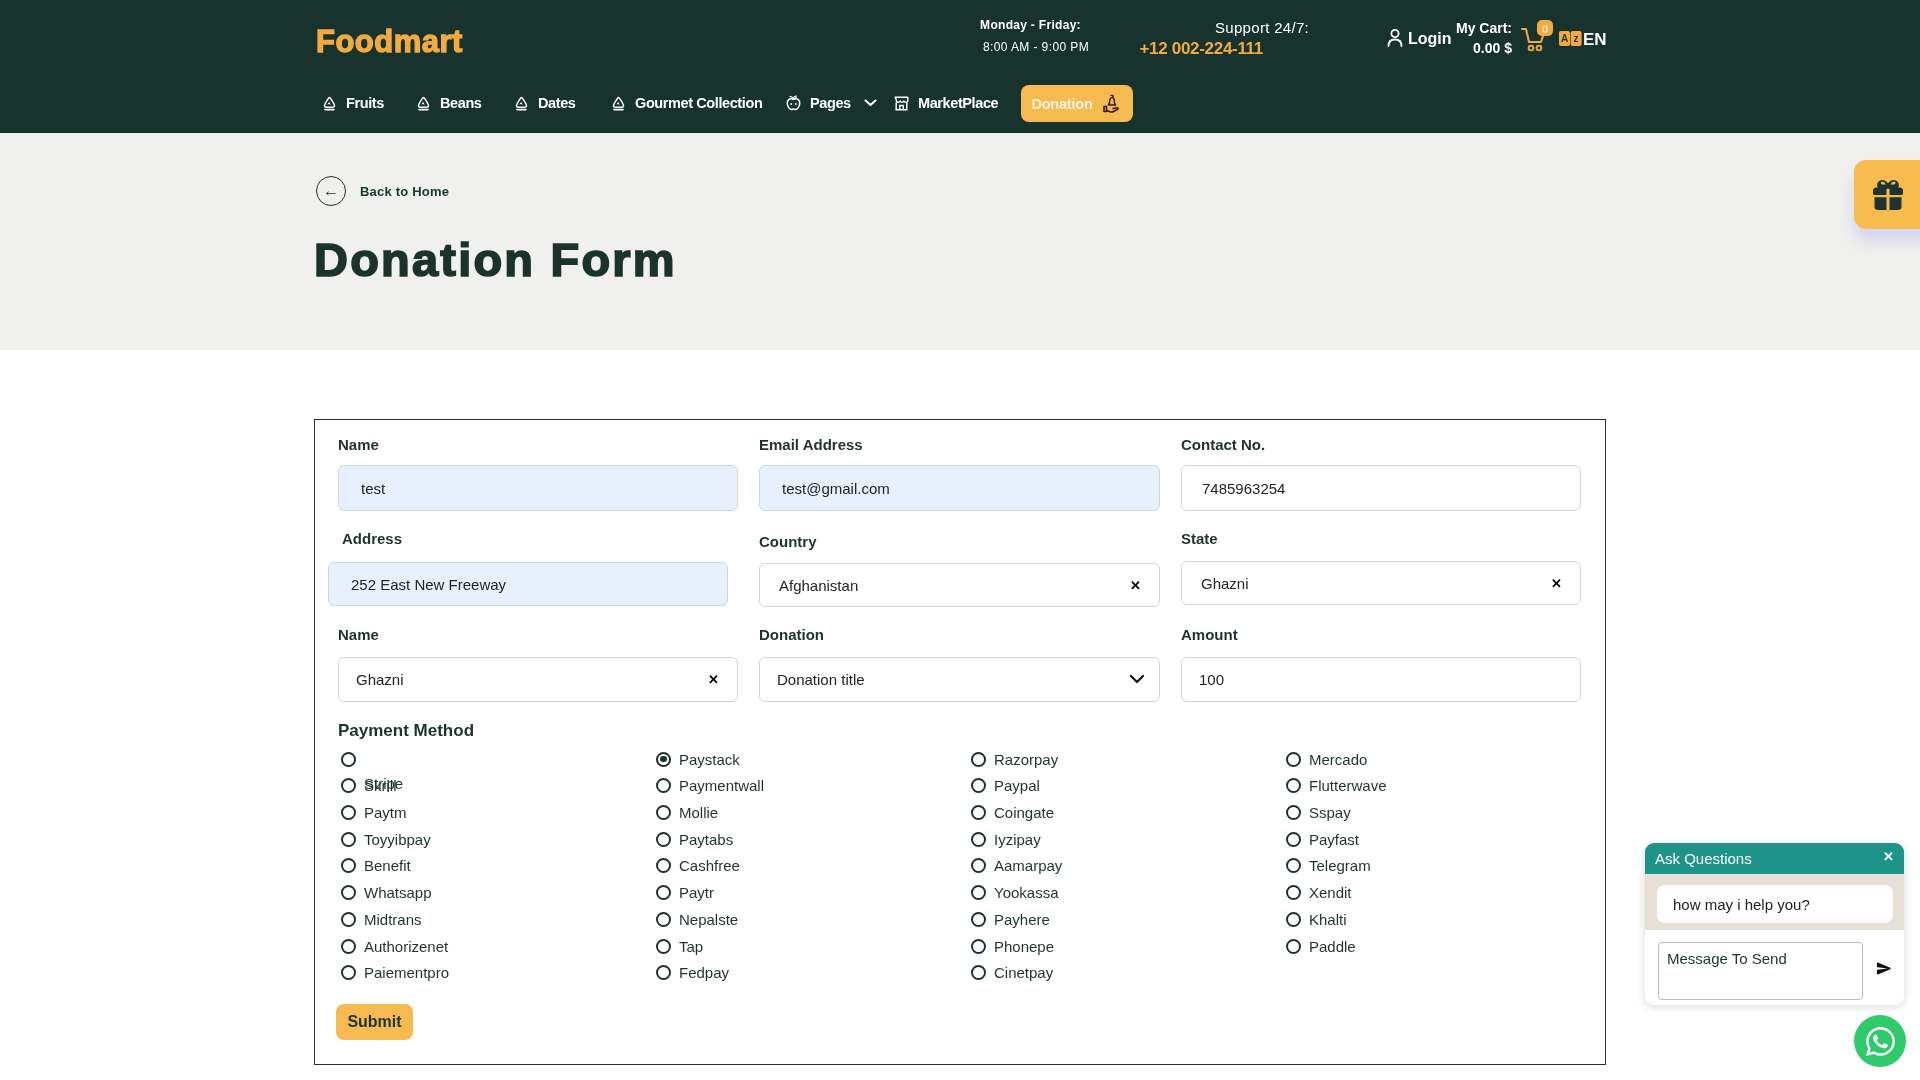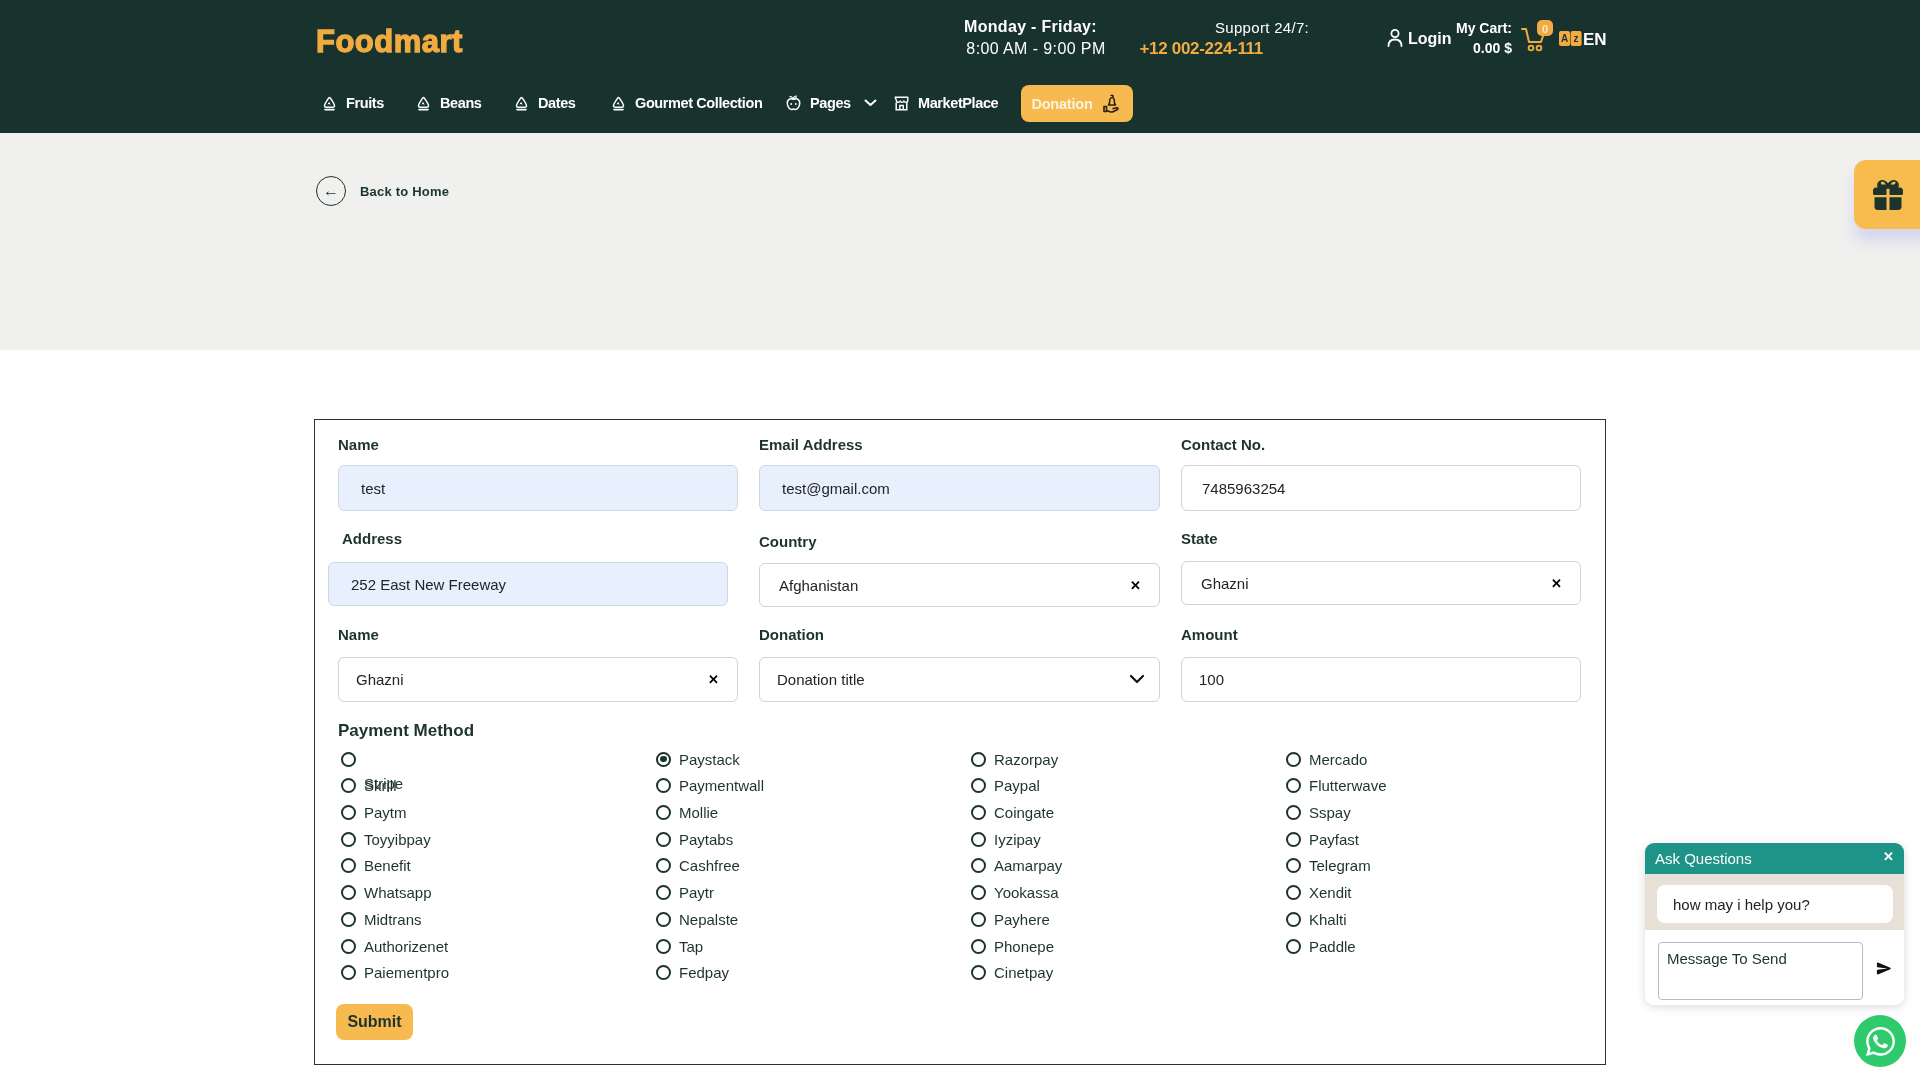--- a/index.html
+++ b/index.html
@@ -8,21 +8,21 @@
   .abs { position:absolute; }
   #page { position:relative; width:1920px; height:1080px; }
 
   
   #header { position:absolute; left:0; top:0; width:1920px; height:133px; background:#18332d; }
   #logo { position:absolute; left:316px; top:24px; font-size:31px; font-weight:bold; color:#f2ab40; letter-spacing:0.5px; -webkit-text-stroke:1.3px #f2ab40; }
   #searchbox { position:absolute; left:530px; top:19px; width:318px; height:38px; border:1px solid #4b5e58; border-radius:6px; display:flex; align-items:center; }
   #searchbox .divider { position:absolute; left:197px; top:0; width:1px; height:38px; background:#4b5e58; }
   #searchtext { position:absolute; left:38px; top:10px; color:#fff; font-size:15px; }
   #allcat { position:absolute; left:198px; top:0; width:120px; height:38px; color:#fff; font-size:15px; font-weight:bold; display:flex; align-items:center; justify-content:center; }
-  .toptext { color:#fff; font-size:16px; }
+  .toptext { color:#fff; font-size:12px; }
   .amber { color:#f2ab40; }
 
   
   .navitem { position:absolute; top:95px; color:#fff; font-size:14.5px; font-weight:bold; letter-spacing:-0.4px; display:flex; align-items:center; gap:9px; }
   #donbtn { position:absolute; left:1021px; top:85px; width:112px; height:37px; background:#f7ba50; border-radius:8px; color:#fdf3dd; font-size:14.5px; font-weight:bold; letter-spacing:-0.2px; display:flex; align-items:center; justify-content:center; gap:8px; }
 
   
   #hero { position:absolute; left:0; top:133px; width:1920px; height:217px; background:#f0f0ee; }
   #backcircle { position:absolute; left:316px; top:176px; width:30px; height:30px; border:1.6px solid #1d342e; border-radius:50%; display:flex; align-items:center; justify-content:center; color:#1d342e; font-size:16px; }
   #backtext { position:absolute; left:360px; top:184px; font-size:13px; font-weight:bold; color:#1d342e; letter-spacing:0.2px; }
@@ -129,20 +129,21 @@
       <svg width="22" height="22" viewBox="0 0 22 22">
           <path d="M10 3 C10 2 12 2 12 3 L12 4 M8.5 10 C8.5 6 10 4.5 11 4.5 C12 4.5 13.5 6 13.5 10 C13.8 11 14.5 11.5 14.5 12 L7.5 12 C7.5 11.5 8.2 11 8.5 10 Z" fill="none" stroke="#2a1f12" stroke-width="1.6" stroke-linejoin="round"></path>
           <path d="M3 13.5 L5.5 13.5 L5.5 18.5 L3 18.5 Z M5.5 17.5 L9 18.8 C10 19.2 11.5 19 12.5 18.5 L16.5 16.5 C17.5 16 17 14.5 15.8 14.8 L11.5 15.8" fill="none" stroke="#2a1f12" stroke-width="1.6" stroke-linejoin="round"></path>
         </svg>
     </div>
   </div>
 
   <div id="hero"></div>
   <div id="backcircle">←</div>
   <div id="backtext">Back to Home</div>
+  <div id="title">Donation Form</div>
 
   <div id="card"></div>
   <div class="flabel" style="left:338px;top:436px;">Name</div>
   <div class="flabel" style="left:759px;top:436px;">Email Address</div>
   <div class="flabel" style="left:1181px;top:436px;">Contact No.</div>
   <div class="finput blue" style="left:759px;top:465px;width:401px;height:46px;">test@gmail.com</div>
   <div class="finput blue" style="left:338px;top:465px;width:400px;height:46px;">test</div>
   <div class="finput" style="left:1181px;top:465px;width:400px;height:46px;padding-left:20px;">7485963254</div>
 
   <div class="flabel" style="left:342px;top:530px;">Address</div>

